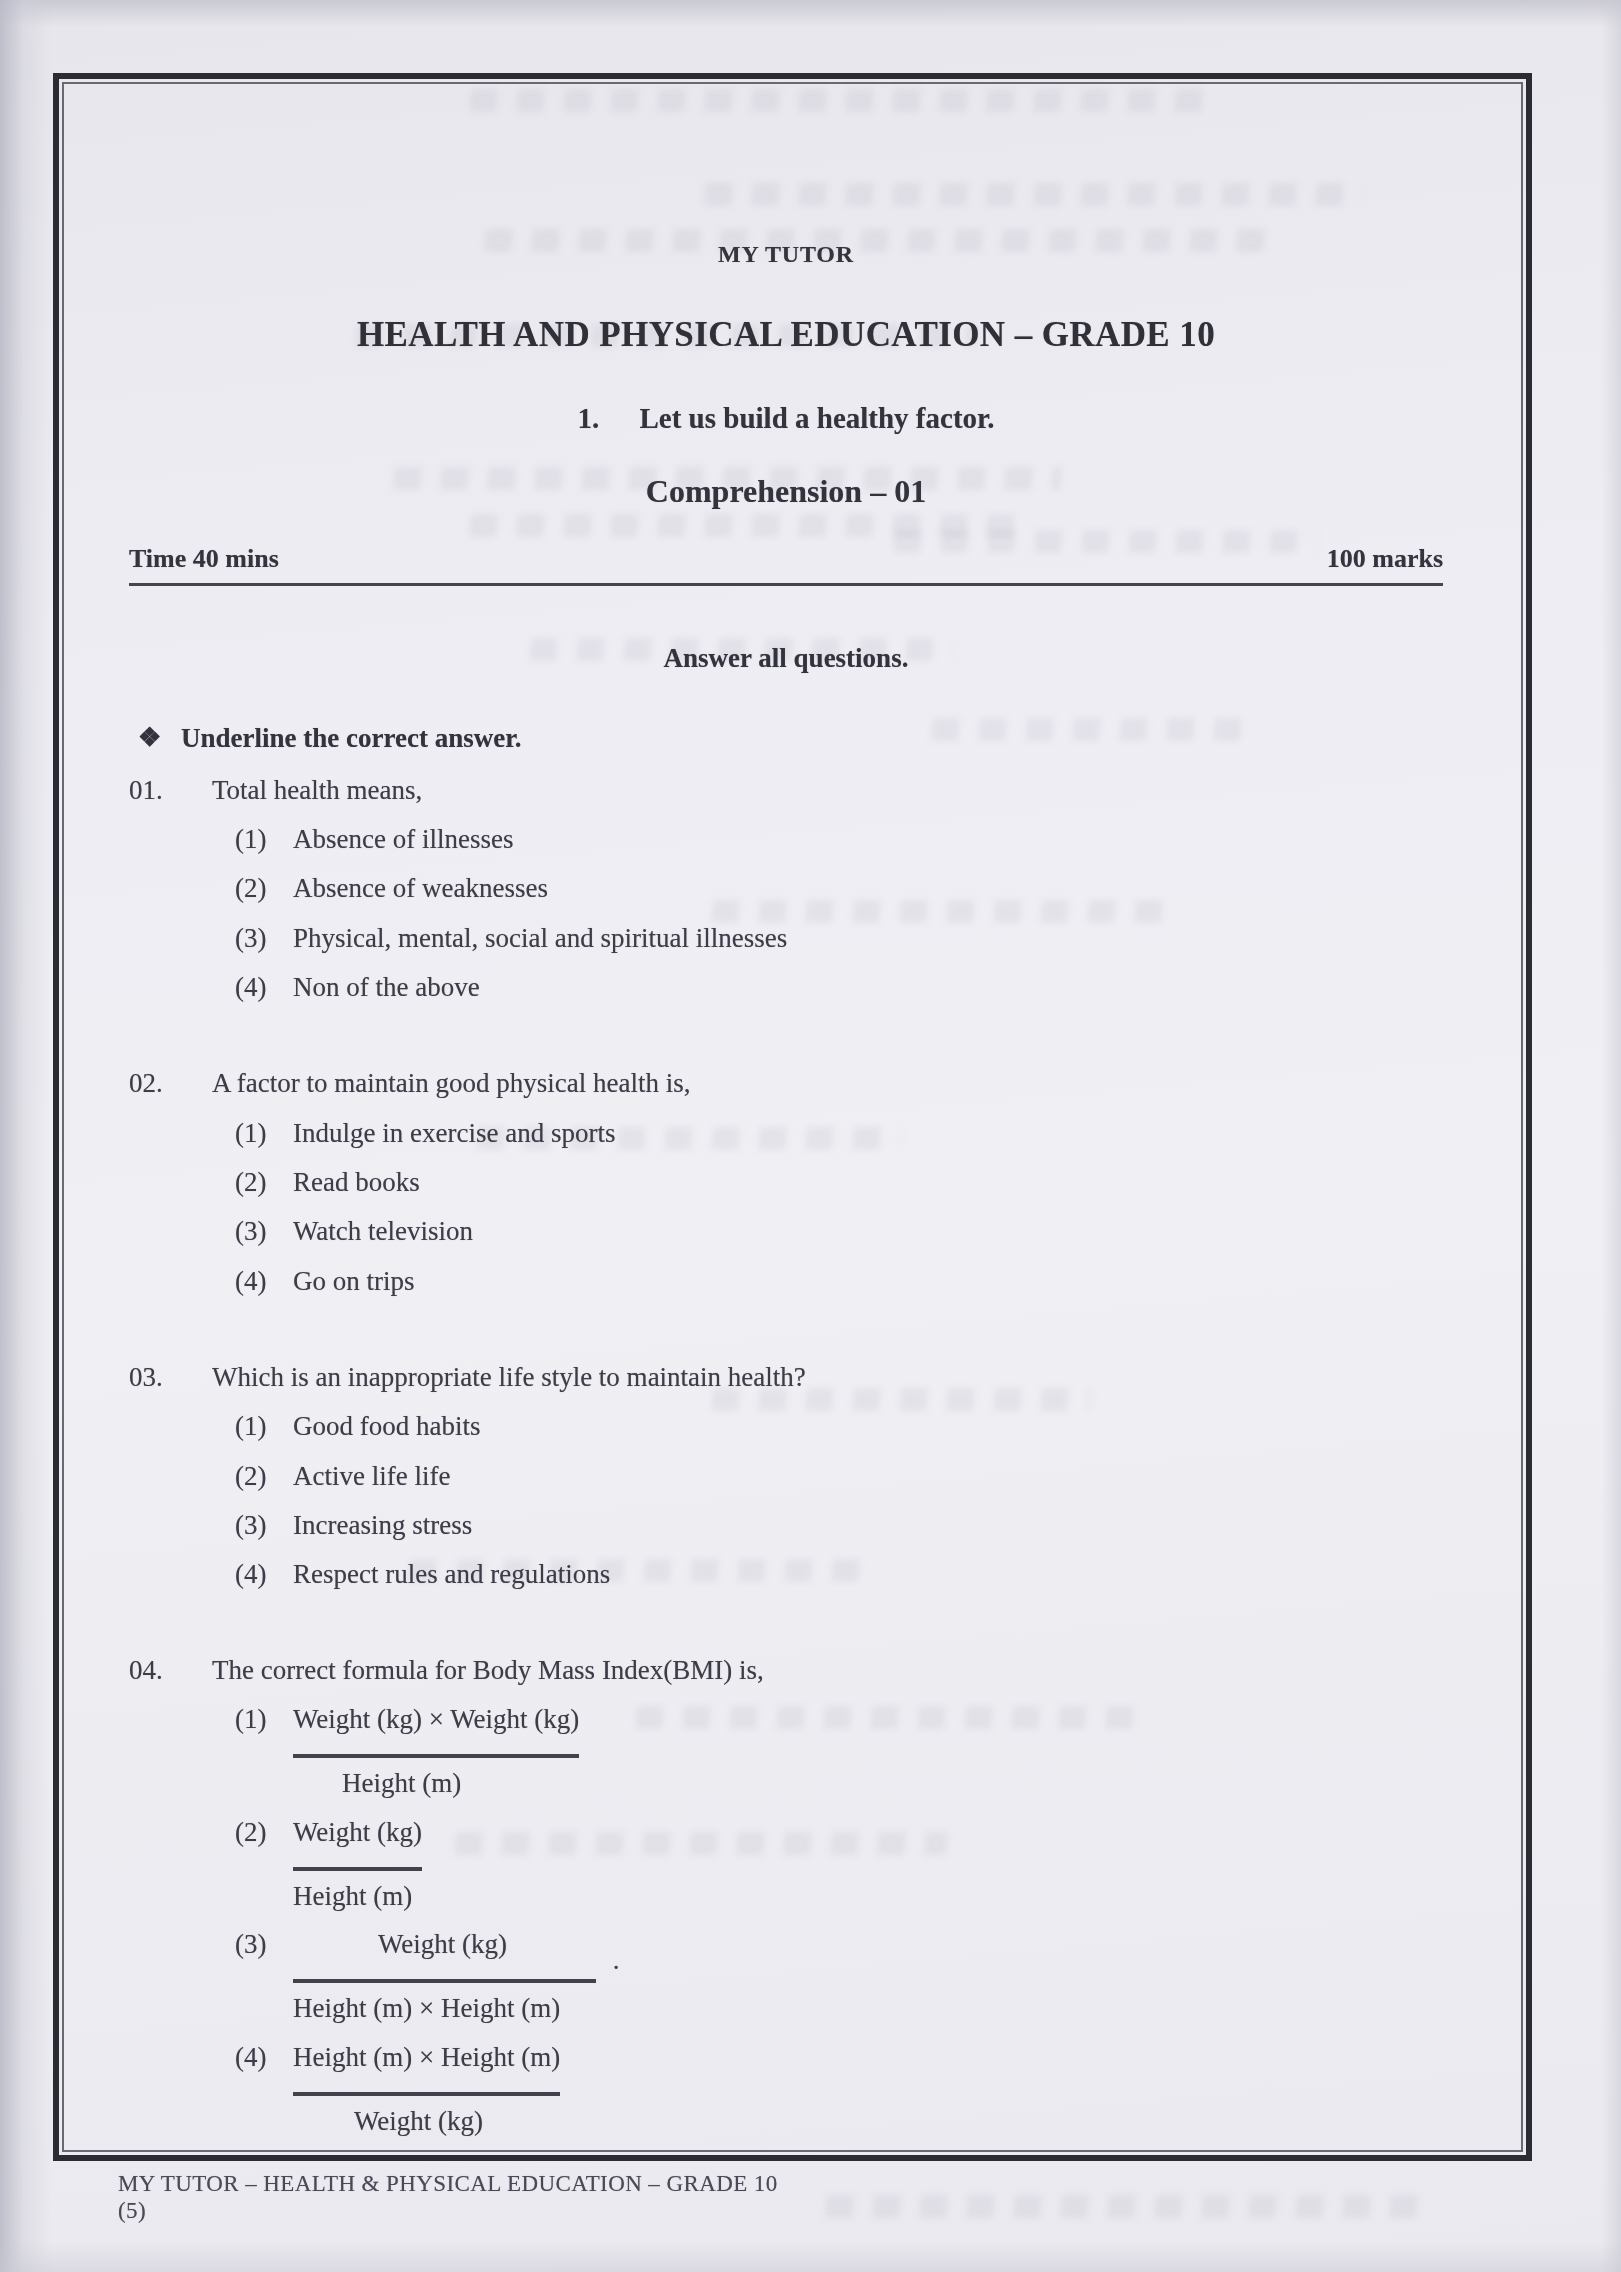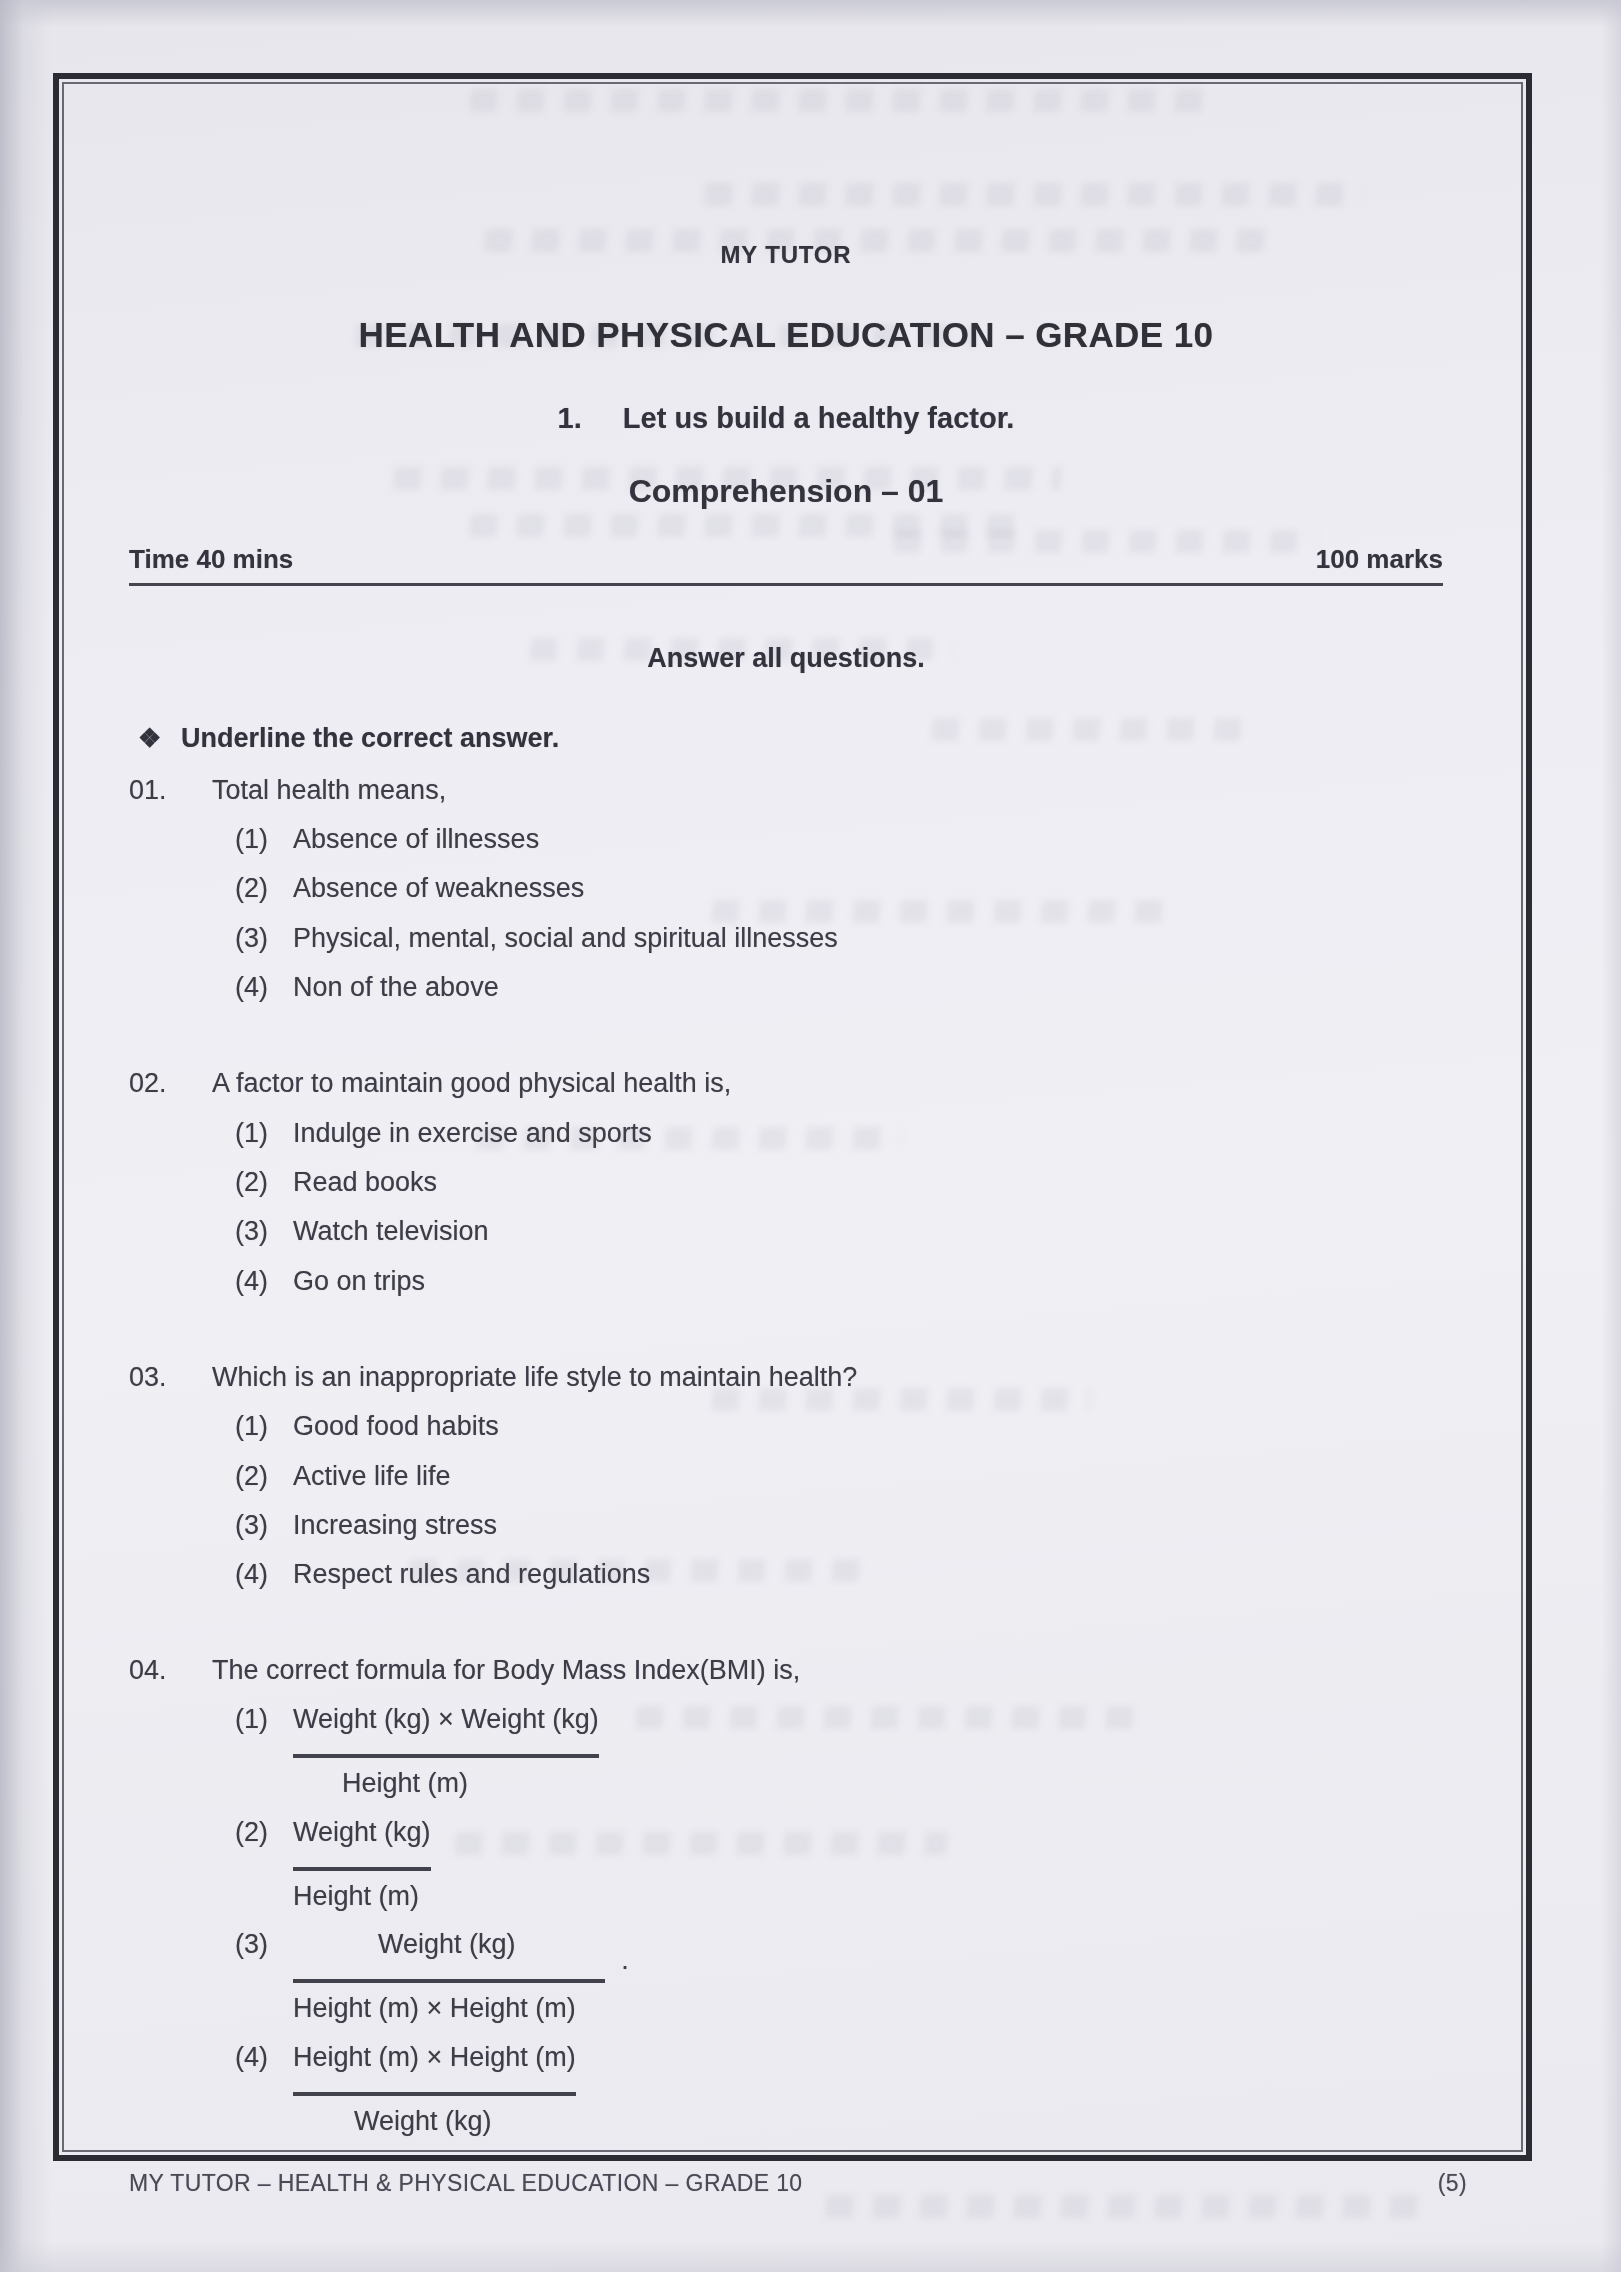--- a/index.html
+++ b/index.html
@@ -1,19 +1,19 @@
 <!DOCTYPE html>
 <html style="font-size:12px"><head>
 <meta charset="utf-8">
 <style>
   html,body{margin:0;padding:0;background:#dcdce3;}
   .page{
     position:relative;width:1621px;height:2273px;overflow:hidden;
     background:linear-gradient(175deg,#e7e6ec 0%,#eeedf3 28%,#f0eff4 55%,#eae9ef 100%);
-    font-family:Liberation Sans, sans-serif;color:#3d3d48;
+    font-family:Liberation Serif, serif;color:#3d3d48;
     text-shadow:0 0 0.8px rgba(64,64,80,.45);
   }
   
   .edge-top{position:absolute;left:0;top:0;width:100%;height:27px;
     background:linear-gradient(180deg,rgba(197,197,208,.85),rgba(197,197,208,0));}
   .edge-left{position:absolute;left:0;top:0;width:52px;height:100%;
     background:linear-gradient(90deg,rgba(186,186,199,.9),rgba(205,205,215,.45) 45%,rgba(205,205,215,0));}
   .edge-right{position:absolute;right:0;top:0;width:19.7px;height:100%;
     background:linear-gradient(270deg,rgba(200,200,211,.55),rgba(200,200,211,0));}
   .edge-bottom{position:absolute;left:0;bottom:0;width:100%;height:32px;
@@ -46,22 +46,22 @@
   .option{display:flex;margin:17.4px 0 0 106px;font-size:27px;line-height:32px;}
   .opt-label{width:58px;flex:none;}
   .frac-option{display:flex;margin:16.7px 0 0 106px;font-size:27px;line-height:32px;}
   .num-row{display:flex;align-items:flex-end;}
   .num{display:inline-block;border-bottom:4.5px solid #42424c;padding-bottom:19px;}
   .num.wide{padding-left:85px;padding-right:89px;}
   .suffix{margin-left:16.7px;padding-bottom:7.6px;}
   .den{margin-top:9px;}
   .den.ind65{margin-left:49px;}
   .den.ind80{margin-left:61px;}
-  .footer{position:absolute;left:129px;top:2170px;width:1338px;display:flex;
-    justify-content:space-between;font-size:23px;line-height:27px;color:#4a4a56;letter-spacing:0.4px;}
+  .footer{position:absolute;left:118px;top:2170px;width:1338px;display:flex;
+    justify-content:space-between;font-size:23px;line-height:27px;color:#4a4a56;letter-spacing:0.4px;flex-direction:column;}
 </style>
 </head>
 <body>
 
 <div class="page">
 
   <div class="edge-top"></div>
   <div class="edge-left"></div>
   <div class="edge-right"></div>
   <div class="edge-bottom"></div>

